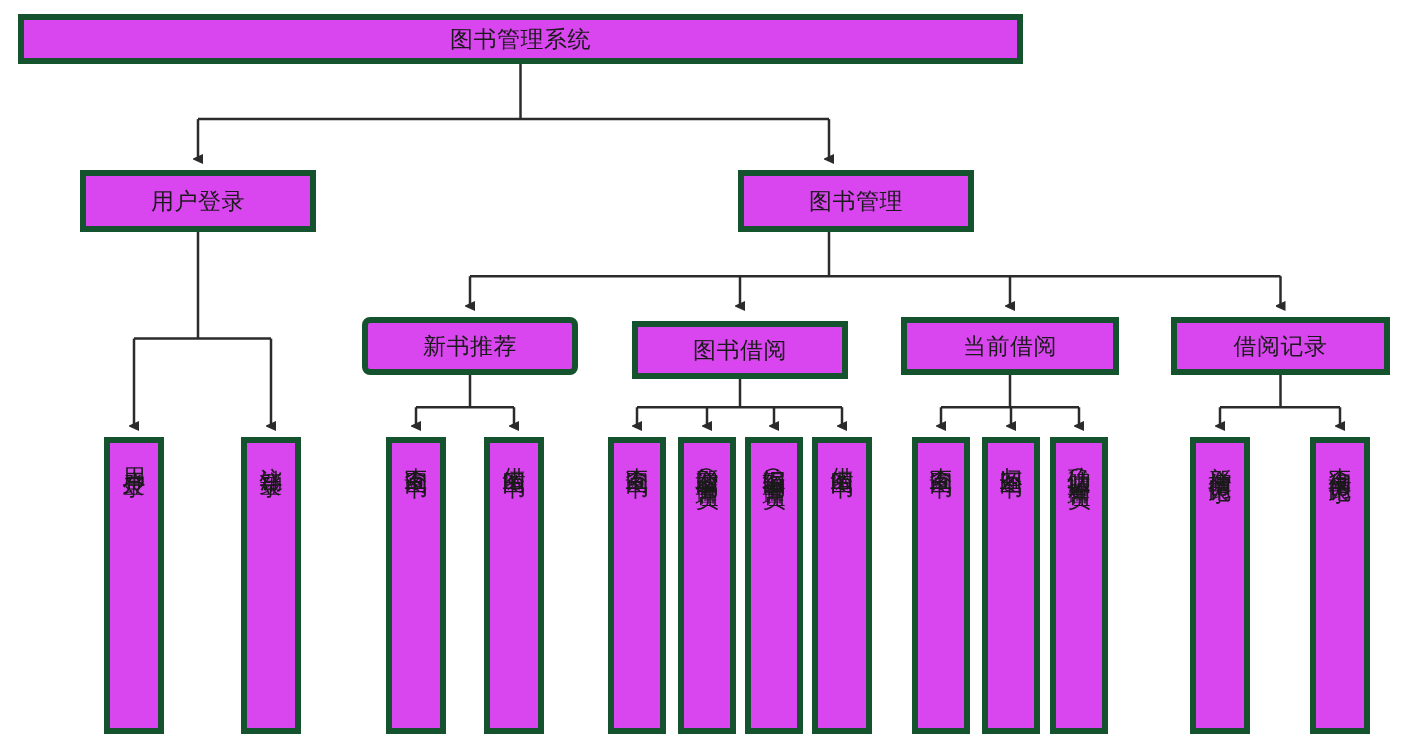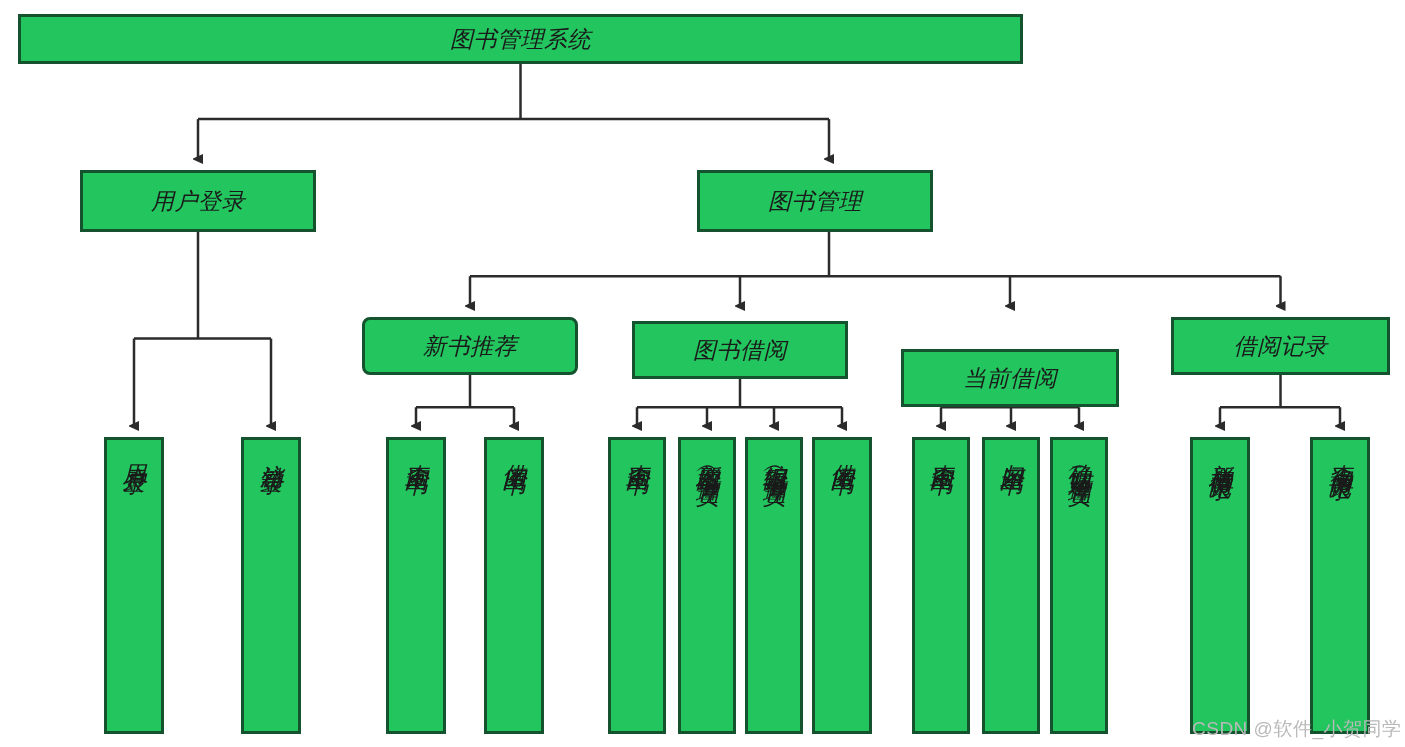--- a/index.html
+++ b/index.html
@@ -22,27 +22,26 @@
     position: absolute;
     left: 0;
     top: 0;
     width: 1405px;
     height: 747px;
     pointer-events: none;
   }
   .node {
     position: absolute;
     box-sizing: border-box;
-    background: #22c55e;
-    border: 3px solid #14532d;
+    background: #d946ef;
+    border: 6px solid #14532d;
     display: flex;
     align-items: center;
     justify-content: center;
     color: #1a1a1a;
-    font-style: italic;
   }
   .node .label {
     display: block;
     text-align: center;
     line-height: 1.05;
   }
   
   .node.h .label {
     font-size: 23px;
     letter-spacing: 0.5px;
@@ -118,30 +117,30 @@
       </g>
   </svg>
 
   <div id="node-layer">
       <div class="node h" style="left: 18px; top: 14px; width: 1005px; height: 50px;">
         <span class="label">图书管理系统</span>
       </div>
       <div class="node h" style="left: 80px; top: 170px; width: 236px; height: 62px;">
         <span class="label">用户登录</span>
       </div>
-      <div class="node h" style="left: 697px; top: 170px; width: 236px; height: 62px;">
+      <div class="node h" style="left: 738px; top: 170px; width: 236px; height: 62px;">
         <span class="label">图书管理</span>
       </div>
       <div class="node h" style="left: 362px; top: 317px; width: 216px; height: 58px; border-radius: 8px;">
         <span class="label">新书推荐</span>
       </div>
       <div class="node h" style="left: 632px; top: 321px; width: 216px; height: 58px;">
         <span class="label">图书借阅</span>
       </div>
-      <div class="node h" style="left: 901px; top: 317px; width: 218px; height: 58px; margin-top: 32px;">
+      <div class="node h" style="left: 901px; top: 317px; width: 218px; height: 58px;">
         <span class="label">当前借阅</span>
       </div>
       <div class="node h" style="left: 1171px; top: 317px; width: 219px; height: 58px;">
         <span class="label">借阅记录</span>
       </div>
       <div class="node v" style="left: 104px; top: 437px; width: 60px; height: 297px;">
         <span class="label">用户登录</span>
       </div>
       <div class="node v" style="left: 241px; top: 437px; width: 60px; height: 297px;">
         <span class="label">注销登录</span>
@@ -174,14 +173,13 @@
         <span class="label">确认归还（管理员）</span>
       </div>
       <div class="node v" style="left: 1190px; top: 437px; width: 60px; height: 297px;">
         <span class="label">新增借阅记录</span>
       </div>
       <div class="node v" style="left: 1310px; top: 437px; width: 60px; height: 297px;">
         <span class="label">查询借阅记录</span>
       </div>
     </div>
 
-  <div class="watermark" style="left: 1192px; top: 716px;">CSDN @软件_小贺同学</div>
 </div>
 
 </body></html>

